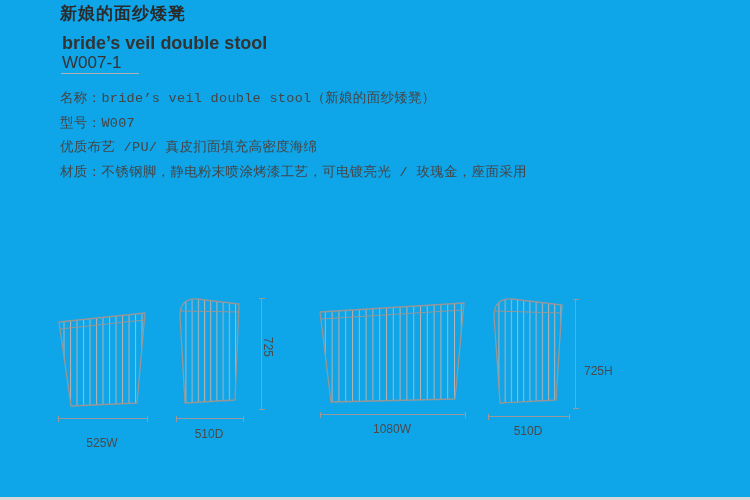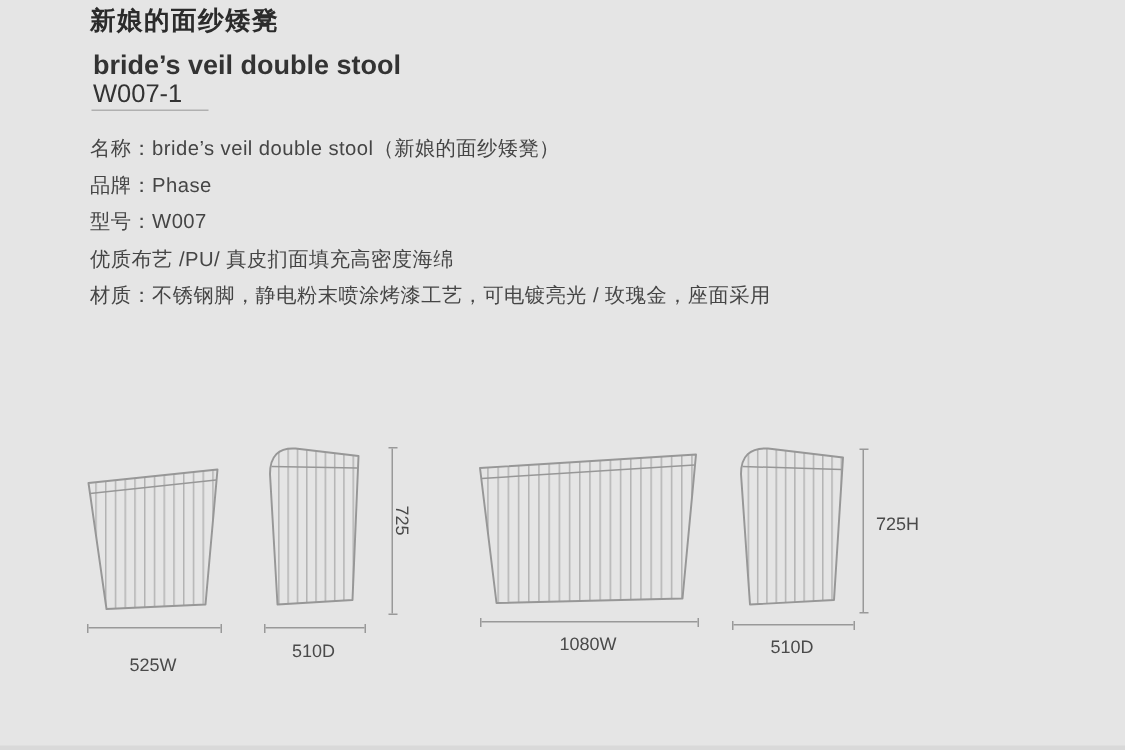--- a/index.html
+++ b/index.html
@@ -1,20 +1,20 @@
 <!DOCTYPE html>
 <html><head>
 <meta charset="utf-8">
 <style>
   html, body { margin: 0; padding: 0; background: #ffffff; }
   .page {
     position: relative;
     width: 750px;
     height: 500px;
-    background: #e5e5e5;
+    background: #0ea5e9;
     overflow: hidden;
     font-family: "Liberation Sans", "DejaVu Sans", sans-serif;
     border-bottom: 3px solid #d9d9d9;
     box-sizing: border-box;
   }
   .page-title {
     position: absolute; left: 60px; top: 2px;
     font-size: 17px; font-weight: bold; color: #2b2b2b;
     letter-spacing: 1px; margin: 0;
   }
@@ -24,21 +24,21 @@
   }
   .model-code {
     position: absolute; left: 62px; top: 53px;
     font-size: 17px; color: #333;
   }
   .small-underline {
     position: absolute; left: 61px; top: 73px;
     width: 78px; border-top: 1px solid #b0b0b0;
   }
   .specs {
-    position: absolute; left: 60px; top: 92px; width: 620px;
+    position: absolute; left: 60px; top: 92px; width: 620px; font-family: Liberation Mono, monospace;
   }
   .specs p {
     margin: 0 0 10.5px 0;
     font-size: 13.5px; color: #454545; line-height: 14px;
     letter-spacing: 0.3px;
   }
   .fig { position: absolute; }
   .fig svg { display: block; }
   .dim-h {
     position: absolute; height: 6px;
@@ -66,21 +66,20 @@
 
 <div class="page">
 
   <h1 class="page-title">新娘的面纱矮凳</h1>
   <div class="subtitle">bride’s veil double stool</div>
   <div class="model-code">W007-1</div>
   <div class="small-underline"></div>
 
   <div class="specs">
     <p>名称：bride’s veil double stool（新娘的面纱矮凳）</p>
-    <p>品牌：Phase</p>
     <p>型号：W007</p>
     <p>优质布艺 /PU/ 真皮扪面填充高密度海绵</p>
     <p>材质：不锈钢脚，静电粉末喷涂烤漆工艺，可电镀亮光 / 玫瑰金，座面采用</p>
   </div>
 
   <div class="fig" style="left:57px; top:310px;">
     <svg width="90" height="100" viewBox="0 0 90 100">
       <defs>
         <pattern id="w1" width="6.5" height="10" patternUnits="userSpaceOnUse">
           <line x1="0.5" y1="0" x2="0.5" y2="10" stroke="#b3b3b3" stroke-width="1"></line>
@@ -130,15 +129,15 @@
           <line x1="0.5" y1="0" x2="0.5" y2="10" stroke="#b3b3b3" stroke-width="1"></line>
         </pattern>
       </defs>
       <path d="M76,9 L26,3 Q8,2 8,20 L14,107 L70,104 Z" fill="url(#w4)" stroke="#979797" stroke-width="1.3" stroke-linejoin="round"></path>
       <line x1="9" y1="15" x2="75" y2="17" stroke="#979797" stroke-width="1"></line>
     </svg>
   </div>
   <div class="dim-h" style="left:488px; top:414px; width:80px;"></div>
   <div class="dim-label" style="left:488px; top:424px; width:80px;">510D</div>
   <div class="dim-v" style="left:573px; top:299px; height:108px;"></div>
-  <div class="dim-label" style="left:584px; top:342px; width:36px; text-align:left;">725H</div>
+  <div class="dim-label" style="left:584px; top:364px; width:36px; text-align:left;">725H</div>
 
 </div>
 
 </body></html>

